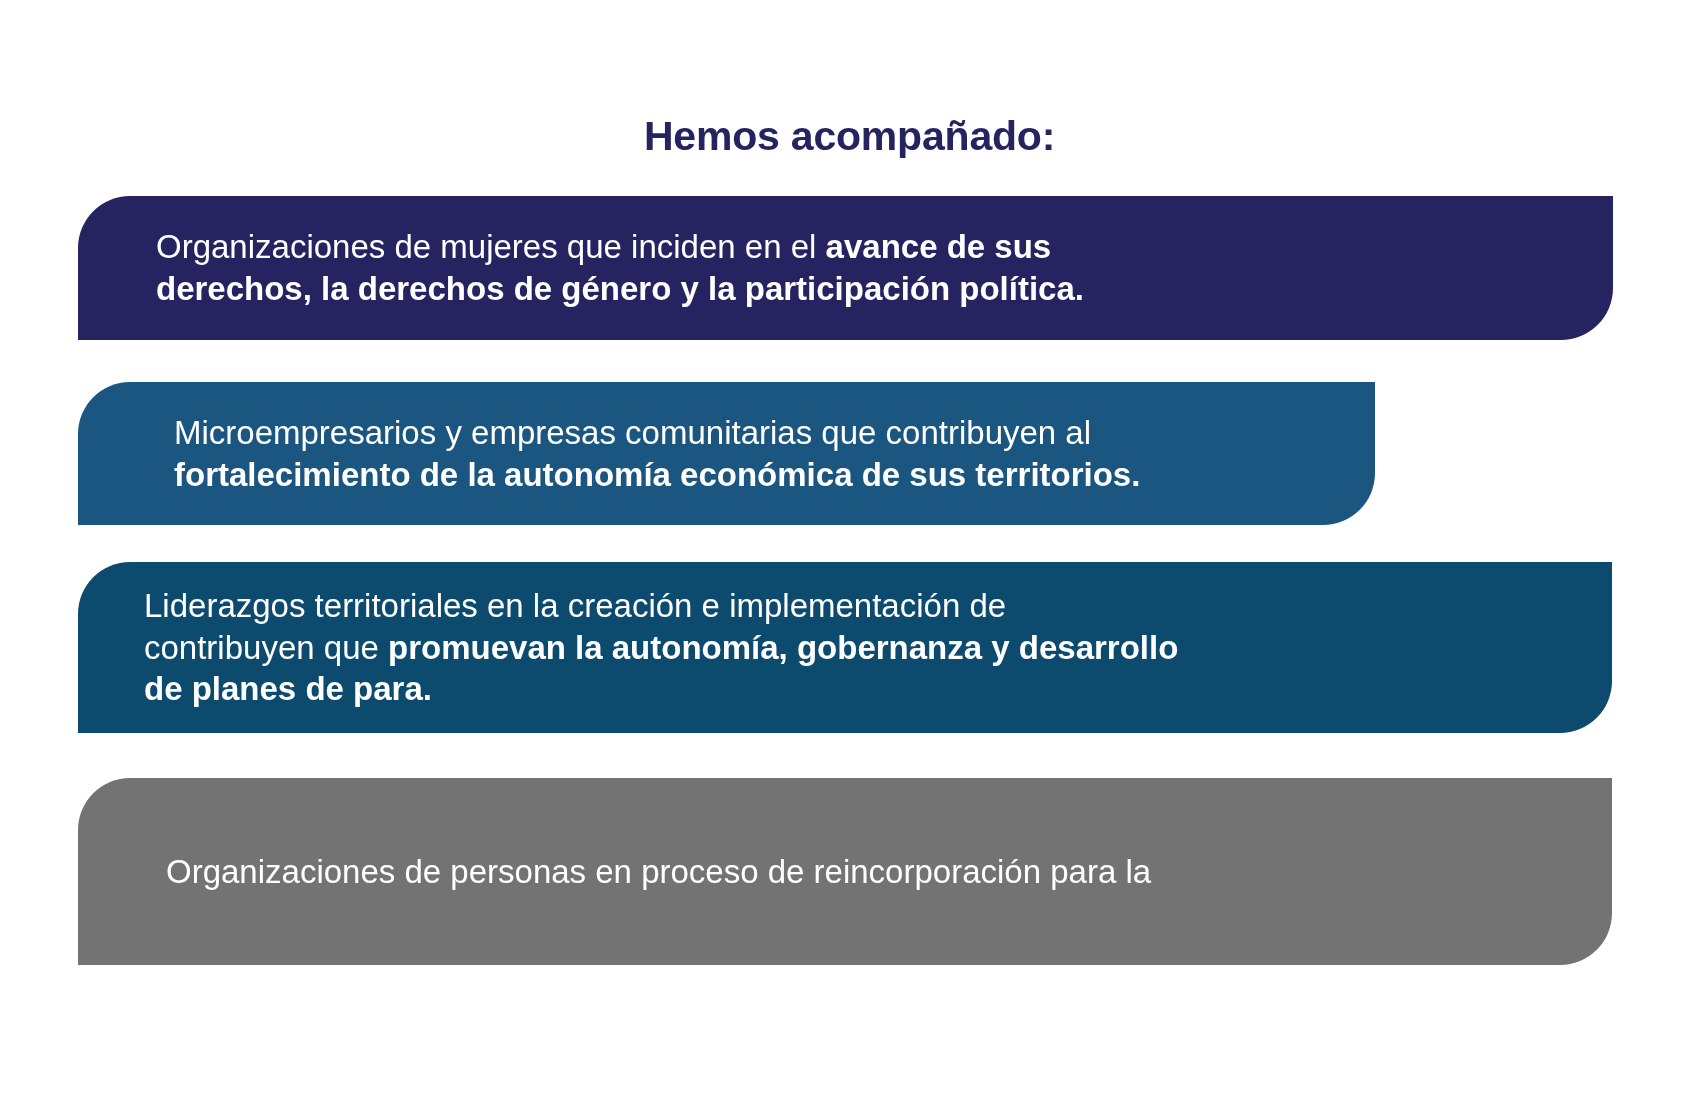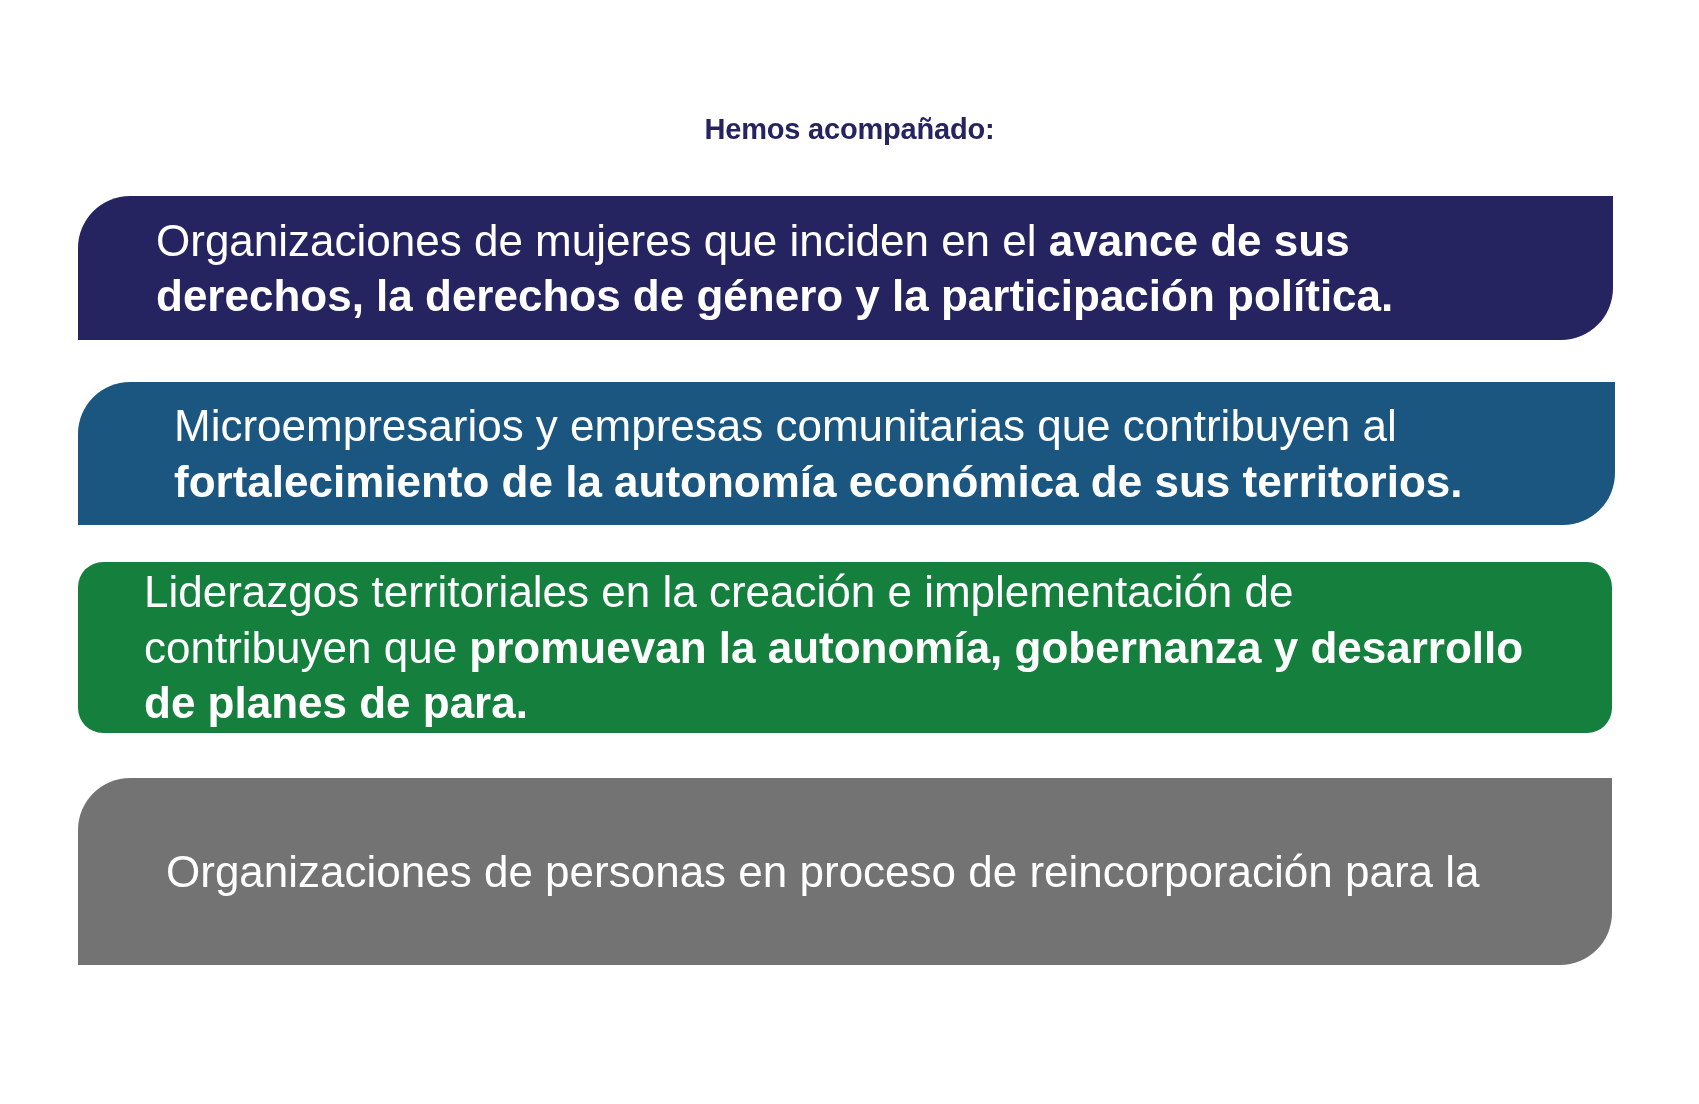--- a/index.html
+++ b/index.html
@@ -25,21 +25,21 @@
     background: #ffffff;
   }
 
   
   .title {
     position: absolute;
     left: 0;
     top: 113px;
     width: 1699px;
     text-align: center;
-    font-size: 29px;
+    font-size: 41px;
     font-weight: 700;
     letter-spacing: -0.2px;
     color: #262460;
     line-height: 1.15;
     white-space: nowrap;
   }
 
   
   .card {
     position: absolute;
@@ -48,21 +48,21 @@
     
     border-top-left-radius: 52px;
     border-bottom-right-radius: 52px;
     border-top-right-radius: 0;
     border-bottom-left-radius: 0;
     display: flex;
     align-items: center;
   }
 
   .card .body {
-    font-size: 44px;
+    font-size: 33px;
     line-height: 1.26;
     font-weight: 400;
     width: 100%;
     color: #ffffff;
   }
 
   .card .body b {
     font-weight: 700;
   }
 
@@ -80,21 +80,21 @@
     height: 144px;
     background: #262460;
     padding: 0 42px 0 78px;
   }
   #card-1 .body { text-align: justify; text-align-last: left; }
 
   
   #card-2 {
     left: 78px;
     top: 382px;
-    width: 1537px;
+    width: 1297px;
     height: 143px;
     background: #1a5680;
     padding: 0 44px 0 96px;
   }
   #card-2 .body { text-align: left; }
 
   
   #card-3 {
     left: 78px;
     top: 562px;
@@ -132,21 +132,21 @@
     </div>
   </div>
 
   <div class="card" id="card-2" style="background: rgb(26, 86, 128);">
     <div class="body">
       <span class="ln"><span>Microempresarios y empresas comunitarias que contribuyen al</span></span>
       <span class="ln"><b>fortalecimiento de la autonomía económica de sus territorios.</b></span>
     </div>
   </div>
 
-  <div class="card" id="card-3" style="background: #15803d; border-radius: 25px;">
+  <div class="card" id="card-3" style="background: #0c4a6e;">
     <div class="body">
       <span class="ln just"><span>Liderazgos territoriales en la creación e implementación de</span></span>
       <span class="ln"><span>contribuyen que </span><b>promuevan la autonomía, gobernanza y desarrollo</b></span>
       <span class="ln"><b>de planes de para.</b></span>
     </div>
   </div>
 
   <div class="card" id="card-4" style="background: #737373;">
     <div class="body">
       <span class="ln"><span>Organizaciones de personas en proceso de reincorporación para la</span></span>

